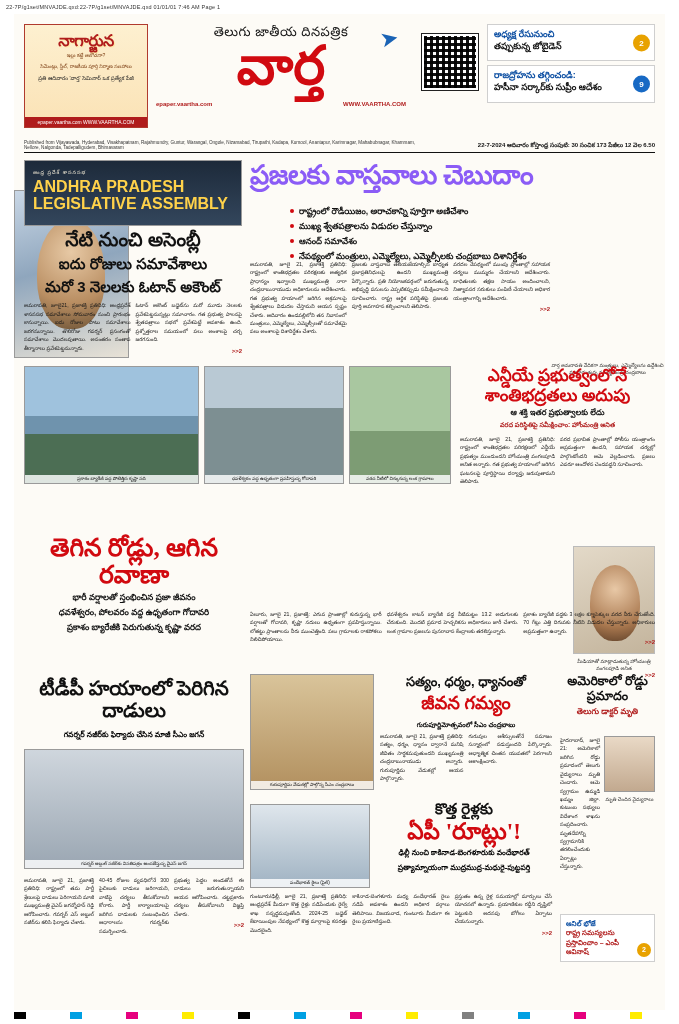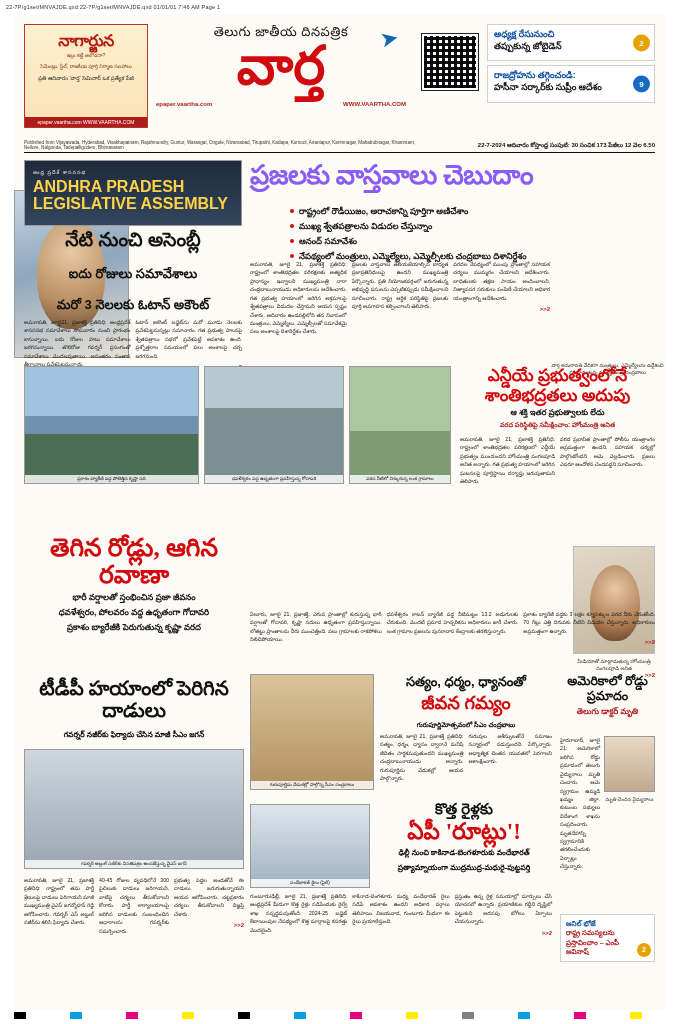--- a/index.html
+++ b/index.html
@@ -99,21 +99,21 @@
   
   .assembly{
     position:absolute;top:146px;left:10px;width:218px;
   }
   .asm-img{
     height:66px;background:linear-gradient(#1d2a3a,#33465c);position:relative;border:1px solid #888;
   }
   .asm-img .t1{position:absolute;left:8px;top:8px;color:#e9e2cf;font-size:5px;letter-spacing:1px;}
   .asm-img .t2{position:absolute;left:8px;top:18px;color:#ffd24a;font-size:16px;font-weight:bold;line-height:1.05;}
   .asm-head{font-size:19px;font-weight:bold;color:#111;text-align:center;margin-top:4px;line-height:1.1;}
-  .asm-sub{font-size:13px;font-weight:bold;text-align:center;color:#111;line-height:1.35;margin-top:14px;}
+  .asm-sub{font-size:15px;font-weight:bold;text-align:center;color:#111;line-height:1.35;margin-top:3px;}
   .asm-cols{display:flex;gap:5px;margin-top:4px;}
   .asm-cols>div{flex:1;}
   
   .photo{border:1px solid #9a9a9a;box-sizing:border-box;position:relative;overflow:hidden;}
   .ph-cap{position:absolute;left:0;right:0;bottom:0;background:rgba(255,255,255,.82);font-size:4.6px;color:#111;text-align:center;padding:1px 2px;}
   .p1{position:absolute;top:352px;left:10px;width:175px;height:118px;background:linear-gradient(#9fc2dd 0 42%,#6f93ad 42% 58%,#4c6e54 58% 100%);}
   .p2{position:absolute;top:352px;left:190px;width:140px;height:118px;background:linear-gradient(#b9c9d4 0 35%,#7d8f92 35% 100%);}
   .p3{position:absolute;top:352px;left:335px;width:102px;height:118px;background:linear-gradient(#a9c7a0 0 55%,#7d9c74 55% 100%);}
   
   .peace{position:absolute;top:352px;left:446px;width:195px;}

